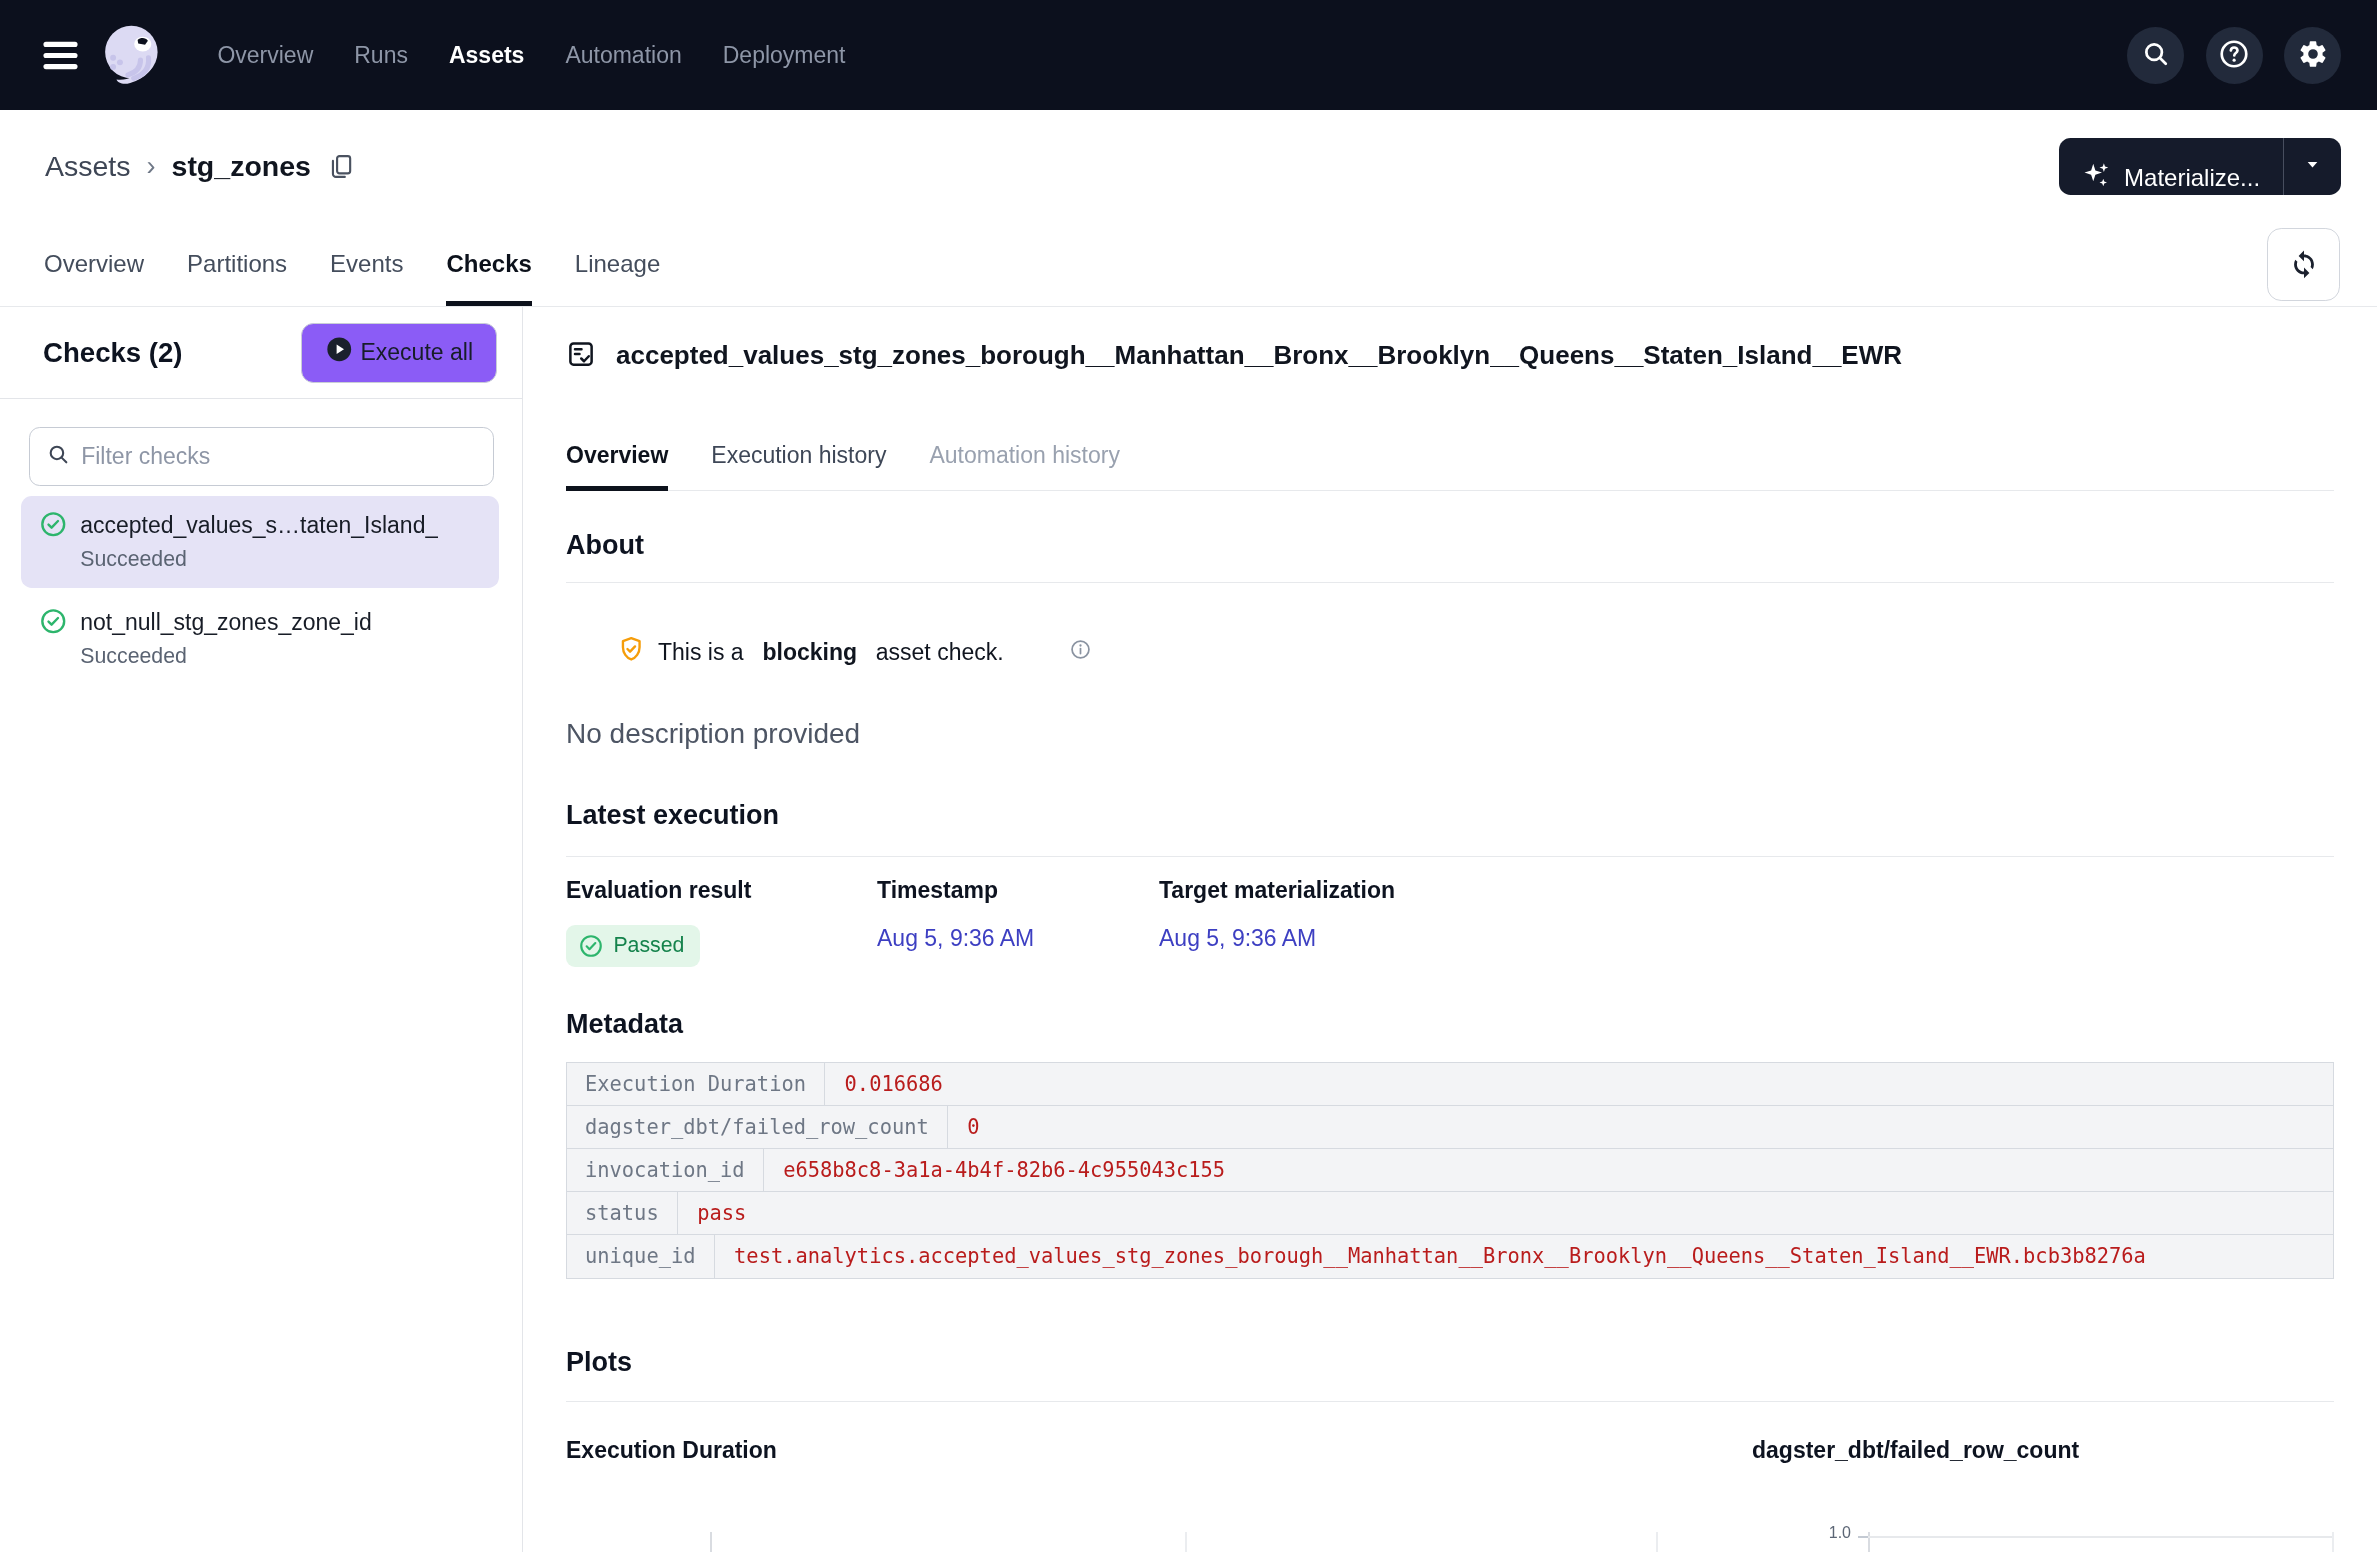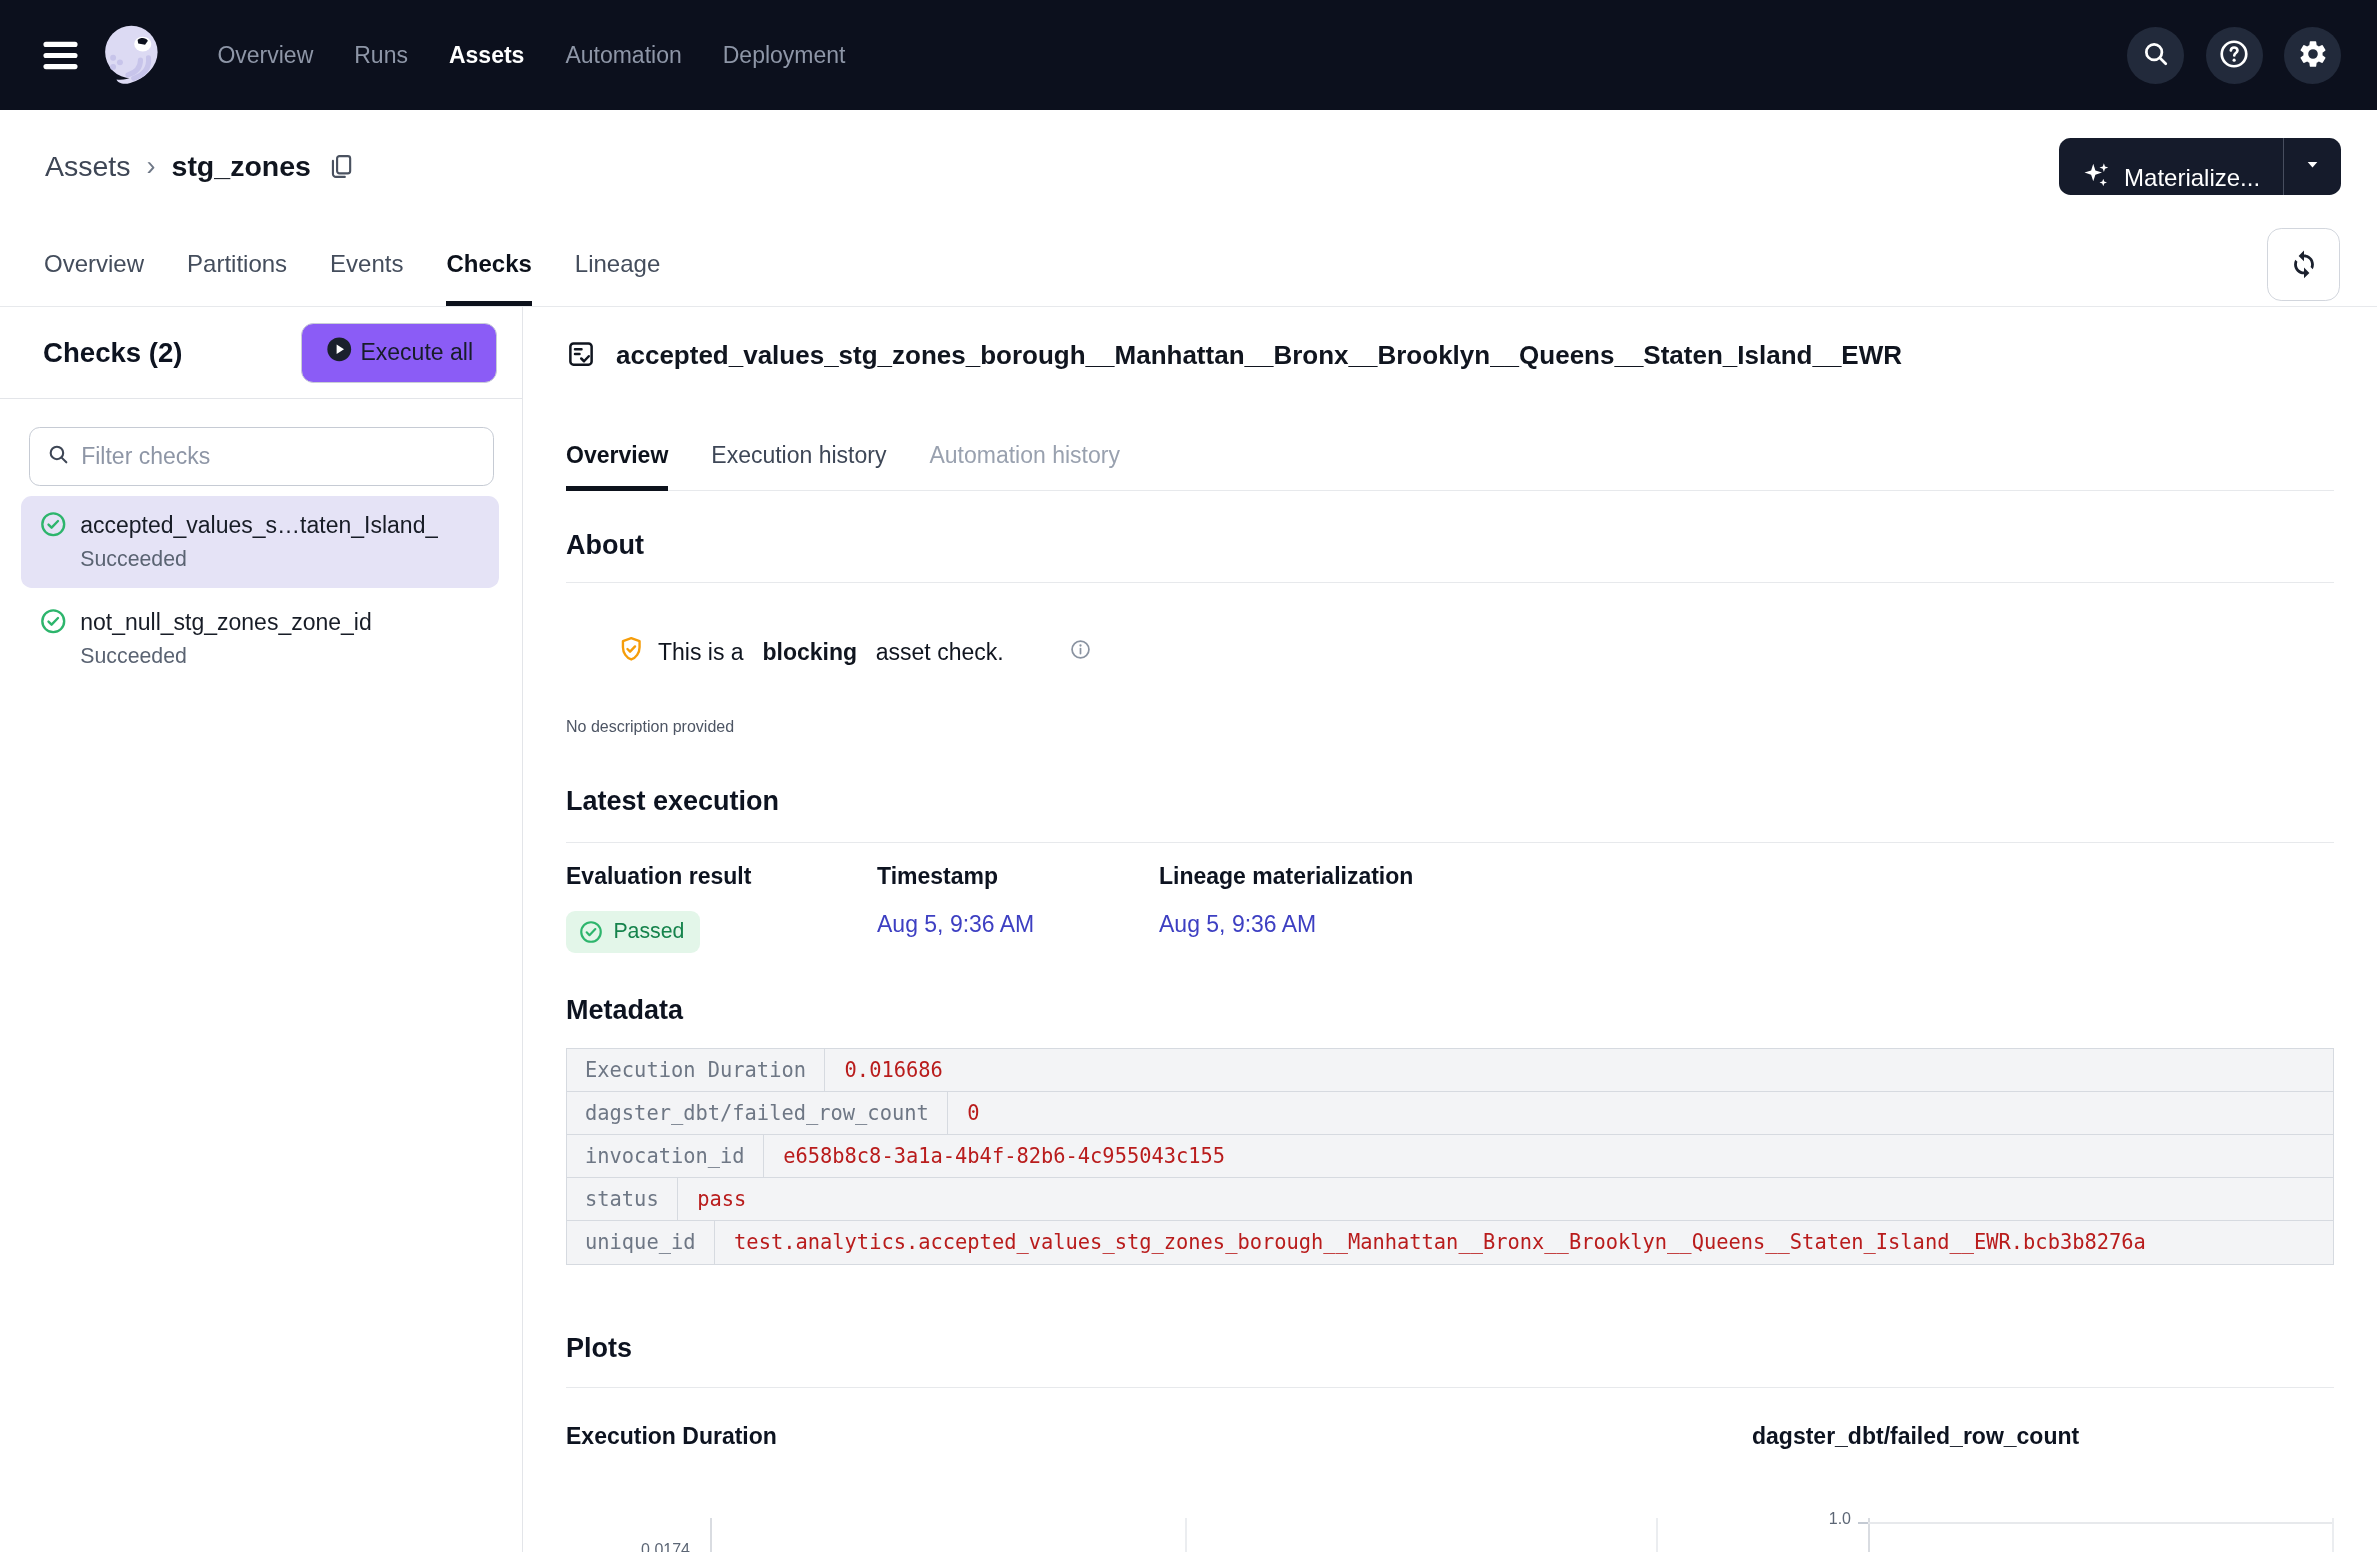--- a/index.html
+++ b/index.html
@@ -56,21 +56,21 @@
   .inner-tabs { margin-top:53px; height:66px; border-bottom:0.9px solid #E7E9EC; display:flex; gap:43px; }
   .itab { display:flex; align-items:center; font-size:23px; font-weight:500; color:#3E4757; cursor:pointer; border-bottom:5.3px solid transparent; margin-bottom:-0.9px; }
   .itab.active { color:#0D121C; font-weight:700; border-bottom-color:#0D121C; }
   .itab.disabled { color:#99A1AF; }
 
   .section-heading { font-size:27px; font-weight:700; color:#0D1320; }
   .ruled { padding-bottom:21.3px; border-bottom:0.9px solid #E7E9EC; }
   .about-heading { margin-top:39px; }
   .blocking-row { margin-top:25px; display:flex; align-items:center; gap:12.4px; font-size:23px; color:#10151F; white-space:pre-wrap; }
   .blocking-row b { font-weight:700; }
-  .description { margin-top:21.3px; font-size:16px; color:#4D5564; }
+  .description { margin-top:21.3px; font-size:28px; color:#4D5564; }
 
   .latest-heading { margin-top:50px; padding-bottom:25px; }
   .exec-grid { margin-top:19.6px; display:flex;gap:20px; }
   .exec-col1 { width:291px; flex:none; }
   .exec-col2 { width:262px; flex:none; }
   .exec-header { font-size:23px; font-weight:700; color:#0D1320; }
   .exec-value { margin-top:21.3px; display:flex; align-items:center; }
   .passed-badge { display:inline-flex; align-items:center; gap:9px; background:#E3F6E9; border-radius:9px; padding:8px 16px 8px 12.4px; font-size:21.3px; color:#15834C; }
   .exec-link { font-size:23px; color:#3D3FC2; cursor:pointer; }
 
@@ -326,21 +326,21 @@
           </span>
         </div>
       </div>
       <div class="exec-col2">
         <div class="exec-header">Timestamp</div>
         <div class="exec-value">
             <span class="exec-link">Aug 5, 9:36 AM</span>
           </div>
       </div>
       <div>
-        <div class="exec-header">Lineage materialization</div>
+        <div class="exec-header">Target materialization</div>
         <div class="exec-value">
             <span class="exec-link">Aug 5, 9:36 AM</span>
           </div>
       </div>
     </div>
 
     <div class="section-heading metadata-heading">Metadata</div>
 
     <div class="meta-table">
       <div class="meta-row">

